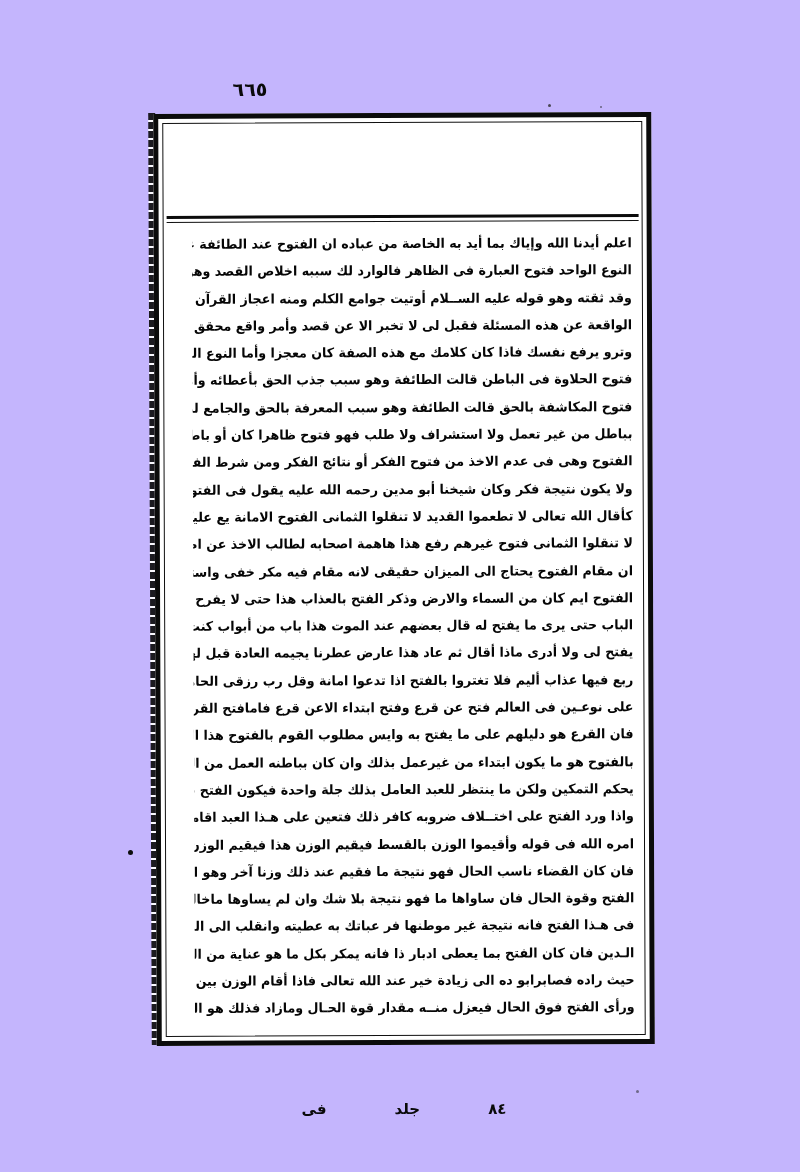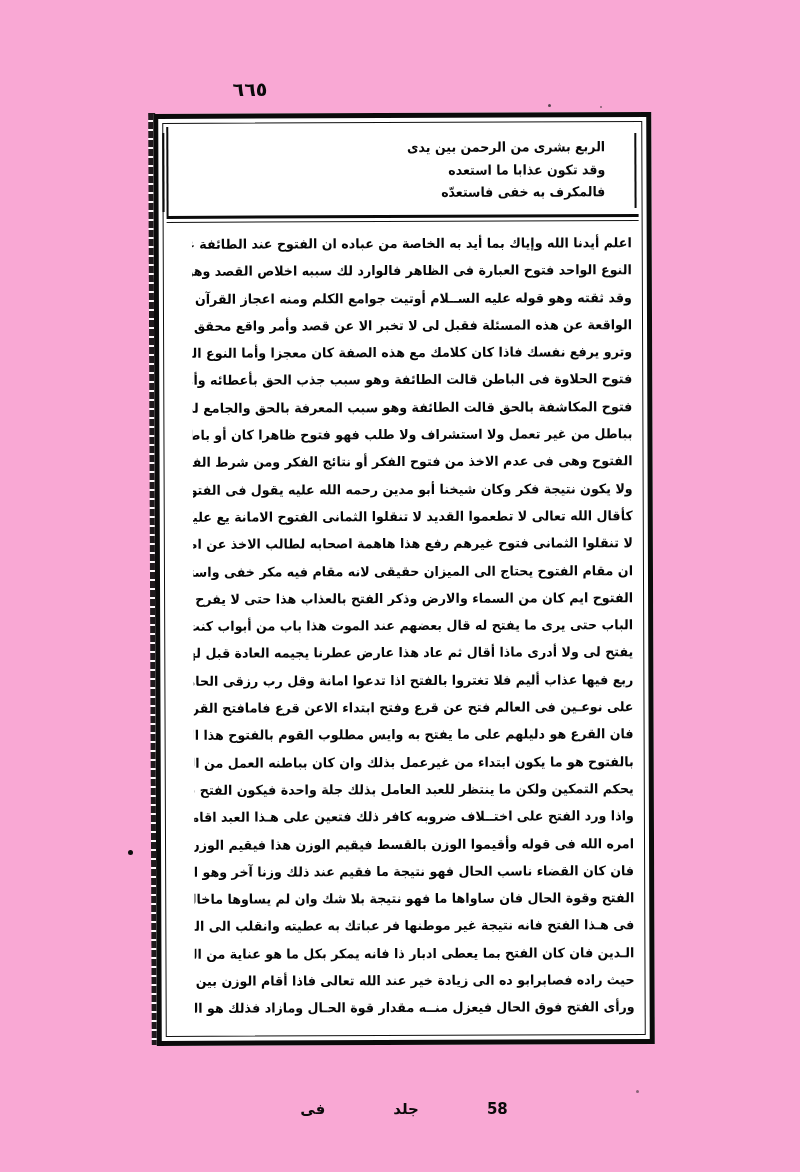--- a/index.html
+++ b/index.html
@@ -13,21 +13,21 @@
     height: 1172px;
     position: relative;
     font-family: "DejaVu Sans", sans-serif;
     overflow: hidden;
   }
 
   
   #page-sheet {
     position: absolute;
     inset: 0;
-    background: #f9a8d4;
+    background: #c4b5fd;
   }
 
   
   #folio-number {
     position: absolute;
     top: 78px;
     left: 0;
     width: 800px;
     text-align: center;
     margin-right: -360px;
@@ -244,25 +244,20 @@
   <div class="speck" id="speck-a"></div>
   <div class="speck" id="speck-b"></div>
   <div class="speck" id="speck-c"></div>
 
   <div id="gutter-band"></div>
 
   <div id="text-frame">
     <div id="frame-inner-rule"></div>
 
     <div id="poetry-panel">
-      <div class="verse-column col-right">
-        <div class="verse-line">الربع بشرى من الرحمن بين يدى</div>
-        <div class="verse-line">وقد تكون عذابا ما استعده</div>
-        <div class="verse-line">فالمكرف به خفى فاستعدّه</div>
-      </div>
     </div>
 
     <div id="prose-block">
       <div class="prose-line">اعلم أيدنا الله وإياك بما أيد به الخاصة من عباده ان الفتوح عند الطائفة على ثلاثة أنواع</div>
       <div class="prose-line">النوع الواحد فتوح العبارة فى الظاهر فالوارد لك سببه اخلاص القصد وهو الصحيح عندى</div>
       <div class="prose-line">وقد ثقته وهو قوله عليه الســلام أوتيت جوامع الكلم ومنه اعجاز القرآن وقد ثبت ان فى</div>
       <div class="prose-line">الواقعة عن هذه المسئلة فقبل لى لا تخبر الا عن قصد وأمر واقع محقق من غير زيادة حرف</div>
       <div class="prose-line">وترو يرفع نفسك فاذا كان كلامك مع هذه الصفة كان معجزا وأما النوع الثانى من الفتوح فهو</div>
       <div class="prose-line">فتوح الحلاوة فى الباطن قالت الطائفة وهو سبب جذب الحق بأعطائه وأما النوع الثالث فهو</div>
       <div class="prose-line">فتوح المكاشفة بالحق قالت الطائفة وهو سبب المعرفة بالحق والجامع لذلك كله ان كل أمر</div>
@@ -287,18 +282,18 @@
       <div class="prose-line">فى هـذا الفتح فانه نتيجة غير موطنها فر عباتك به عطيته وانقلب الى الدار الا آخر عصفر</div>
       <div class="prose-line">الـدين فان كان الفتح بما يعطى ادبار ذا فانه يمكر بكل ما هو عناية من الله تعالى بهذا العبـد</div>
       <div class="prose-line">حيث راده فصابرابو ده الى زيادة خير عند الله تعالى فاذا أقام الوزن بين مقدار الفتح وقوة الحال</div>
       <div class="prose-line">ورأى الفتح فوق الحال فيعزل منــه مقدار قوة الحـال ومازاد فذلك هو الفتوح الذى ذكرنا</div>
     </div>
   </div>
 
   <div id="margin-dot"></div>
 
   <div id="page-footer">
-    <div class="footer-mark" id="footer-signature">58</div>
+    <div class="footer-mark" id="footer-signature">٨٤</div>
     <div class="footer-mark" id="footer-volume">جلد</div>
     <div class="footer-mark" id="footer-catchword">فى</div>
   </div>
 
 </div>
 
 </body></html>

